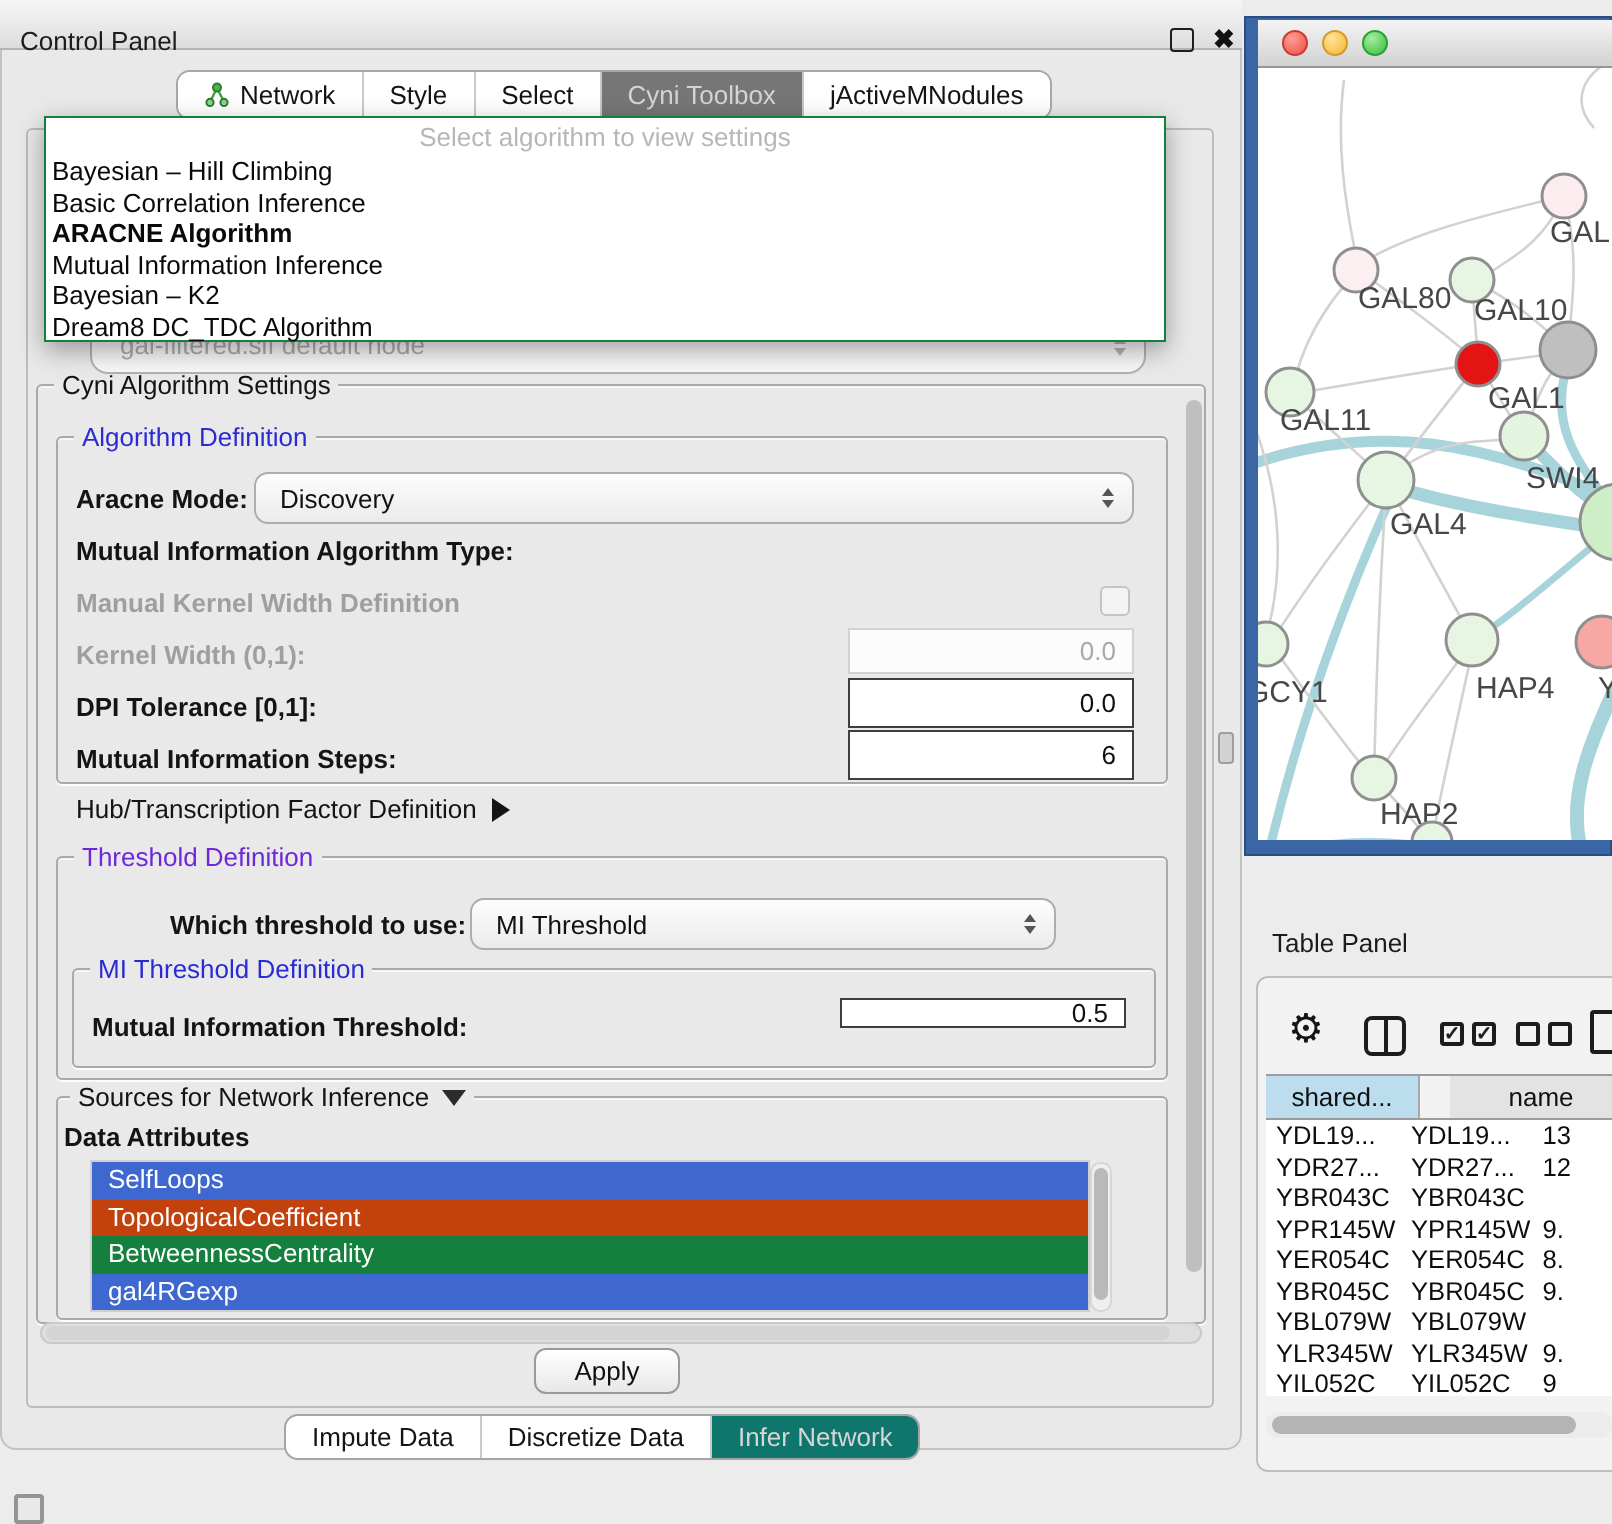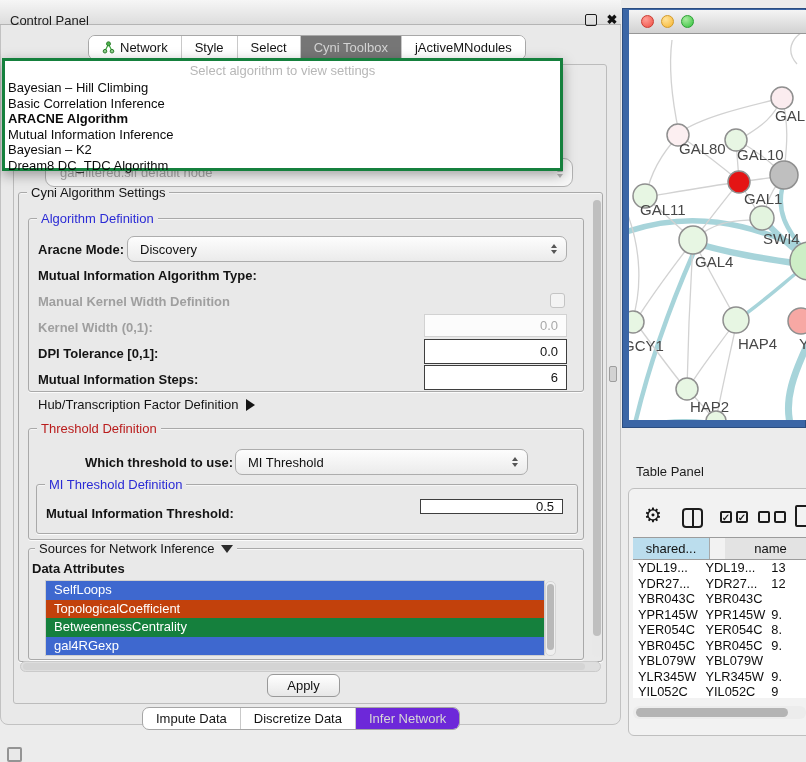--- a/index.html
+++ b/index.html
@@ -17,28 +17,28 @@
   #cp-tabs{left:88px;top:35px;height:25px;display:flex;background:#fff;border:1px solid #a8a8a8;border-radius:7px;overflow:hidden}
   .cp-tab{padding:0 13px;font-size:13px;color:#141414;display:flex;align-items:center;gap:5px;border-right:1px solid #c9c9c9;background:#fff;white-space:nowrap}
   .cp-tab:last-child{border-right:none}
   .cp-tab.sel{background:#767676;color:#d4d4d4}
   
   #outer-panel{left:13px;top:64px;width:594px;height:640px;background:#e9e9e9;border:1px solid #bcbcbc;border-radius:3px}
   
   #net-combo{left:45px;top:158px;width:528px;height:29px;background:#f7f7f7;border:1px solid #b2b2b2;border-radius:9px;z-index:5}
   #net-combo .val{position:absolute;left:14px;top:0;height:27px;line-height:27px;font-size:13px;color:#ababab}
   
-  #dd-popup{left:2px;top:58px;width:561px;height:113px;background:#fff;border:3px solid #15803d;box-shadow:0 4px 12px rgba(0,0,0,.35);z-index:20}
+  #dd-popup{left:22px;top:58px;width:561px;height:113px;background:#fff;border:1px solid #15803d;box-shadow:0 4px 12px rgba(0,0,0,.35);z-index:20}
   #dd-prompt{height:19px;line-height:19px;text-align:center;font-size:13px;color:#b7b7b7}
   .dd-item{height:15.6px;line-height:15.6px;font-size:13px;color:#0a0a0a;padding-left:3px;white-space:nowrap}
   .dd-item.b{font-weight:bold}
   
   .gbox{position:absolute;border:1px solid #a9a9a9;border-radius:3px;box-shadow:inset 0 1px 0 rgba(255,255,255,.6),0 1px 0 rgba(255,255,255,.8)}
   .gt{position:absolute;top:-8px;left:8px;background:#e9e9e9;padding:0 4px;font-size:13px;height:16px;line-height:16px;white-space:nowrap}
-  .t-blue{color:#2b2bd5}.t-green{color:#b91c1c}.t-black{color:#141414}
+  .t-blue{color:#2b2bd5}.t-green{color:#6d28d9}.t-black{color:#141414}
   .lbl{position:absolute;font-size:13px;color:#141414;height:16px;line-height:16px;white-space:nowrap}
   .b{font-weight:bold}.dis{color:#9f9f9f}
   
   .combo{position:absolute;background:linear-gradient(#fdfdfd,#ebebeb);border:1px solid #adadad;border-radius:7px;font-size:13px;color:#111}
   .combo .cv{position:absolute;left:12px;top:0;bottom:0;display:flex;align-items:center}
   .spn{position:absolute;right:9px;top:50%;transform:translateY(-50%);display:flex;flex-direction:column;gap:2px}
   .spn i{display:block;width:0;height:0;border-left:3.5px solid transparent;border-right:3.5px solid transparent}
   .spn .up{border-bottom:4.5px solid #555}.spn .dn{border-top:4.5px solid #555}
   .spn.ghost .up{border-bottom-color:#b5b5b5}.spn.ghost .dn{border-top-color:#b5b5b5}
   .field{position:absolute;background:#fff;border:1px solid #c6c6c6;font-size:13px;color:#111;display:flex;align-items:center;justify-content:flex-end;padding:0 8px}
@@ -55,21 +55,21 @@
   
   #set-sb{left:592px;top:197px;width:10px;height:460px;background:#e8e8e8;border-radius:5px}
   #set-sb .th{position:absolute;left:1px;top:3px;width:8px;height:436px;background:#bfbfbf;border-radius:4px}
   #hscroll{left:20px;top:661px;width:581px;height:11px;background:#dedede;border:1px solid #cacaca;border-radius:6px}
   #hscroll .th{position:absolute;left:2px;top:1px;width:562px;height:7px;background:#d4d4d4;border-radius:4px}
   
   #apply-btn{left:267px;top:674px;width:73px;height:23px;background:linear-gradient(#ffffff,#e7e7e7);border:1px solid #999;border-radius:6px;font-size:13px;color:#111;display:flex;align-items:center;justify-content:center}
   #cp-bottom-tabs{left:142px;top:707px;height:23px;display:flex;background:#fff;border:1px solid #a5a5a5;border-radius:7px;overflow:hidden}
   .bt{padding:0 13px;line-height:21px;font-size:13px;color:#141414;border-right:1px solid #c9c9c9;white-space:nowrap}
   .bt:last-child{border-right:none}
-  .bt.sel{background:#6d28d9;color:#d6d6d6}
+  .bt.sel{background:#0f766e;color:#d6d6d6}
   
   #net-frame{left:622px;top:8px;width:184px;height:420px;background:#3b66a6;box-shadow:inset 0 0 0 1px #2b4d80}
   #net-titlebar{left:629px;top:10px;width:177px;height:24px;background:linear-gradient(#f4f4f4,#d2d2d2);border-bottom:1px solid #979797}
   .tl{position:absolute;top:15px;width:13px;height:13px;border-radius:50%}
   #tl-red{left:641px;background:radial-gradient(circle at 35% 30%,#ff9d96,#ee4f44);border:1px solid #ca3a31}
   #tl-yellow{left:661px;background:radial-gradient(circle at 35% 30%,#ffe39a,#f6b530);border:1px solid #d39a27}
   #tl-green{left:681px;background:radial-gradient(circle at 35% 30%,#a7eb9f,#34c13c);border:1px solid #2aa033}
   #net-canvas{left:629px;top:34px;width:177px;height:386px;background:#fff;overflow:hidden}
   .nlabel{font-family:"Liberation Sans",sans-serif;font-size:15px;fill:#474747}
   

